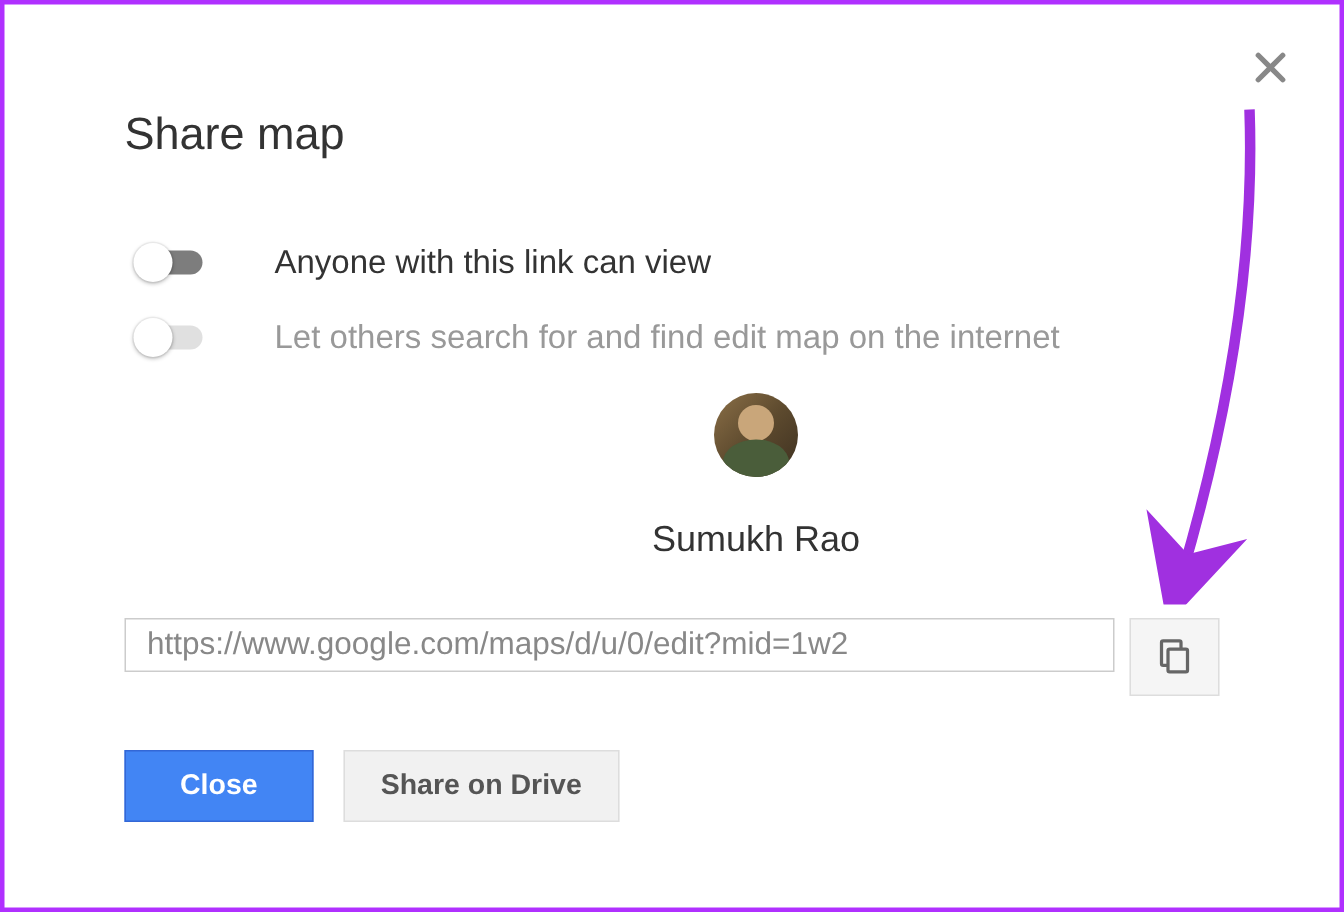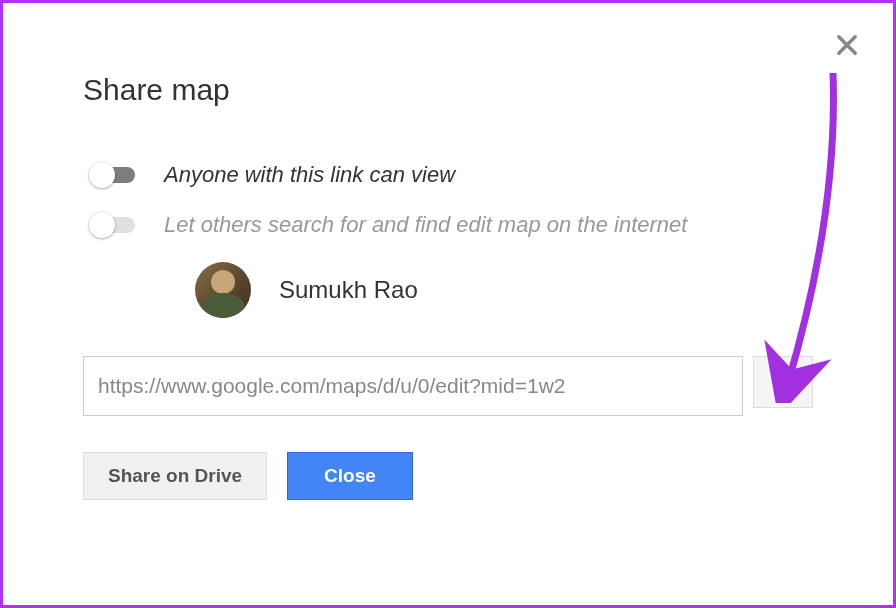--- a/index.html
+++ b/index.html
@@ -36,24 +36,23 @@
     }
     .title {
       font-size: 30px;
       color: #333;
       font-weight: 400;
       margin-bottom: 55px;
     }
     .toggle-row {
       display: flex;
       align-items: center;
-      gap: 23px;
+      gap: 42px;
       margin-bottom: 24px;
       margin-left: 6px;
-      font-style: italic;
     }
     .toggle {
       position: relative;
       width: 52px;
       height: 24px;
       cursor: pointer;
       flex-shrink: 0;
     }
     .toggle-track {
       position: absolute;
@@ -84,20 +83,21 @@
     .toggle-label.disabled {
       color: #999;
     }
     .profile-row {
       display: flex;
       align-items: center;
       gap: 28px;
       margin-left: 112px;
       margin-top: 14px;
       margin-bottom: 38px;
+      flex-direction: column;
     }
     .avatar {
       width: 56px;
       height: 56px;
       border-radius: 50%;
       background: linear-gradient(135deg, #8b6f47 0%, #5d4a2e 50%, #3d3020 100%);
       position: relative;
       overflow: hidden;
     }
     .avatar::before {
@@ -124,21 +124,21 @@
       font-size: 24px;
       color: #333;
     }
     .url-row {
       display: flex;
       gap: 10px;
       margin-bottom: 36px;
     }
     .url-input {
       flex: 1;
-      height: 60px;
+      height: 36px;
       border: 1px solid #ccc;
       padding: 0 14px;
       font-size: 21px;
       color: #888;
       font-family: inherit;
       outline: none;
     }
     .copy-btn {
       width: 60px;
       height: 52px;
@@ -228,22 +228,22 @@
       <span>
         <svg viewBox="0 0 24 24" fill="none" stroke="currentColor" stroke-width="2">
           <rect x="8" y="8" width="12" height="14" rx="1"></rect>
           <path d="M16 8V4a1 1 0 0 0-1-1H5a1 1 0 0 0-1 1v13a1 1 0 0 0 1 1h3"></path>
         </svg>
       </span>
     </button>
   </div>
 
   <div class="button-row">
+    <button class="btn btn-primary">Close</button>
     <button class="btn btn-secondary">Share on Drive</button>
-    <button class="btn btn-primary">Close</button>
   </div>
 
   <svg class="arrow-annotation" viewBox="0 0 120 340">
     <defs>
       <marker id="arrowhead" markerWidth="12" markerHeight="12" refX="6" refY="6" orient="auto">
         <path d="M1,1 L11,6 L1,11 L4,6 Z" fill="#a030e0"></path>
       </marker>
     </defs>
     <path d="M 100 10 Q 105 150 55 320" stroke="#a030e0" stroke-width="7" fill="none" marker-end="url(#arrowhead)"></path>
   </svg>

